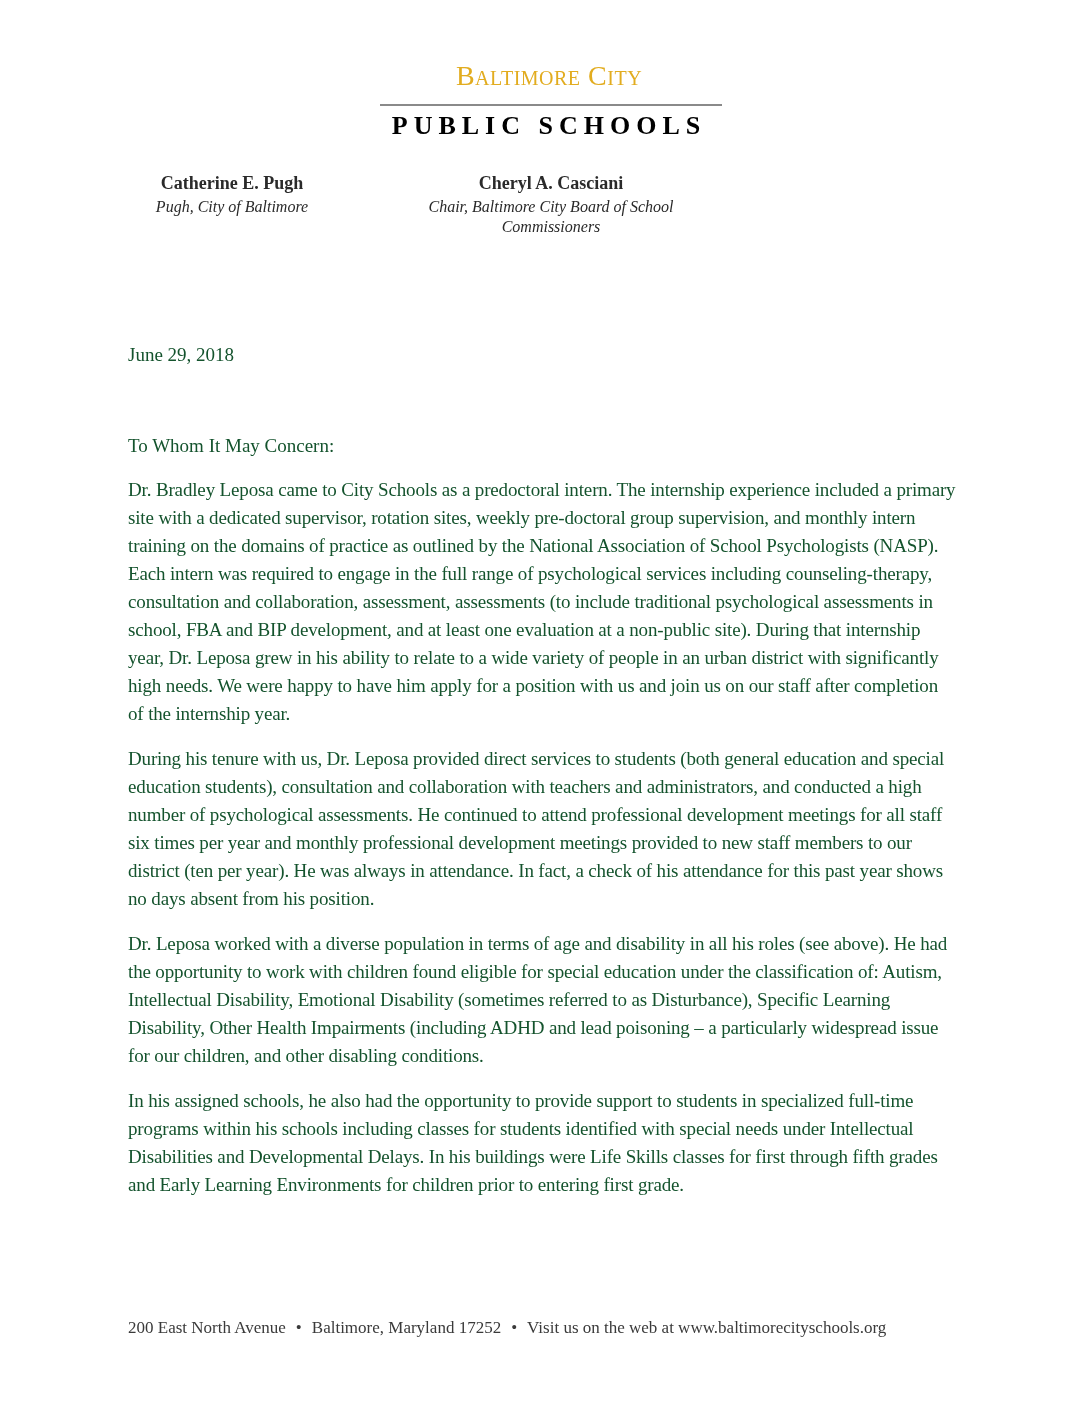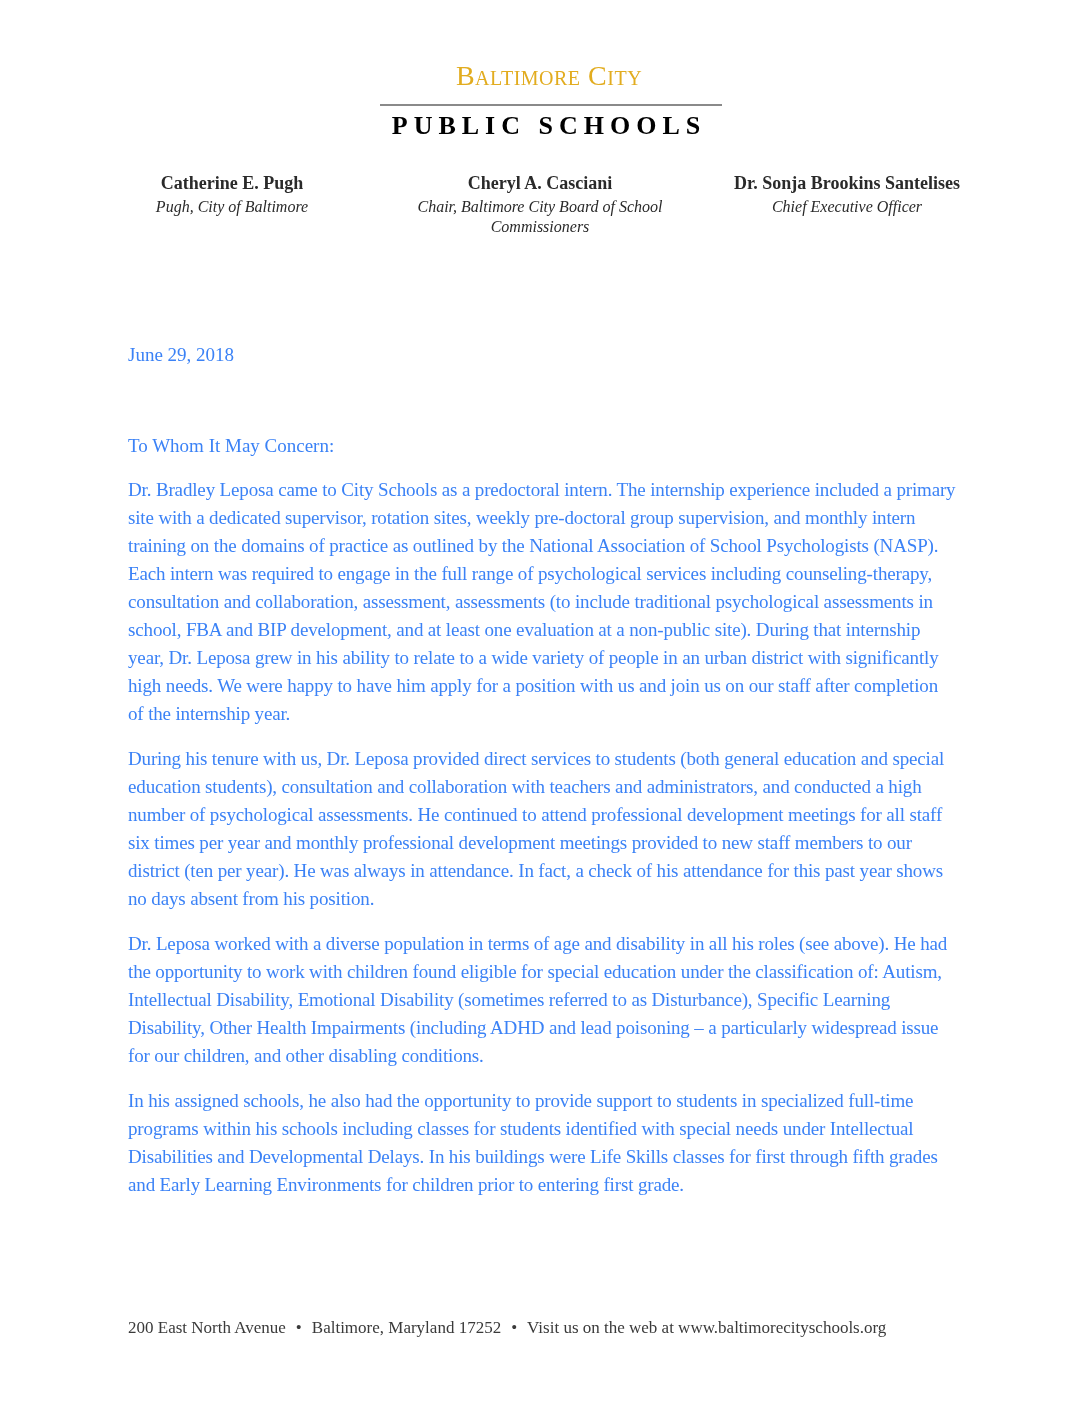--- a/index.html
+++ b/index.html
@@ -77,32 +77,32 @@
       line-height: 22px;
       white-space: nowrap;
     }
     .official .title {
       font-style: italic;
       font-size: 16px;
       line-height: 20px;
       margin-top: 3px;
     }
     .official-1 { left: 102px; width: 260px; }
-    .official-2 { left: 405px; width: 270px; }
+    .official-2 { left: 416px; width: 270px; }
     .official-3 { left: 697px; width: 300px; }
 
     .letter {
       position: absolute;
       left: 128px;
       top: 341px;
       width: 830px;
       font-family: "Liberation Serif", "DejaVu Serif", serif;
       font-size: 19px;
       line-height: 28px;
-      color: #3b82f6;
+      color: #14532d;
     }
     .letter .date {
       margin: 0;
       height: 28px;
     }
     .letter .salutation {
       margin: 0;
       position: absolute;
       top: 91px;
       left: 0;
@@ -144,24 +144,20 @@
 
 <div class="officials">
   <div class="official official-1">
     <div class="name">Catherine E. Pugh</div>
     <div class="title">Pugh, City of Baltimore</div>
   </div>
   <div class="official official-2">
     <div class="name">Cheryl A. Casciani</div>
     <div class="title">Chair, Baltimore City Board of School Commissioners</div>
   </div>
-  <div class="official official-3">
-    <div class="name">Dr. Sonja Brookins Santelises</div>
-    <div class="title">Chief Executive Officer</div>
-  </div>
 </div>
 
 <div class="letter">
   <p class="date">June 29, 2018</p>
   <p class="salutation">To Whom It May Concern:</p>
   <div class="paragraphs">
     <p class="body">Dr. Bradley Leposa came to City Schools as a predoctoral intern.  The internship experience included a primary site with a dedicated supervisor, rotation sites, weekly pre-doctoral group supervision, and monthly intern training on the domains of practice as outlined by the National Association of School Psychologists (NASP).  Each intern was required to engage in the full range of psychological services including counseling-therapy, consultation and collaboration, assessment, assessments (to include traditional psychological assessments in school, FBA and BIP development, and at least one evaluation at a non-public site).  During that internship year, Dr. Leposa grew in his ability to relate to a wide variety of people in an urban district with significantly high needs.  We were happy to have him apply for a position with us and join us on our staff after completion of the internship year.</p>
     <p class="body">During his tenure with us, Dr. Leposa provided direct services to students (both general education and special education students), consultation and collaboration with teachers and administrators, and conducted a high number of psychological assessments. He continued to attend professional development meetings for all staff six times per year and monthly professional development meetings provided to new staff members to our district (ten per year). He was always in attendance.  In fact, a check of his attendance for this past year shows no days absent from his position.</p>
     <p class="body">Dr. Leposa worked with a diverse population in terms of age and disability in all his roles (see above). He had the opportunity to work with children found eligible for special education under the classification of: Autism, Intellectual Disability, Emotional Disability (sometimes referred to as Disturbance), Specific Learning Disability, Other Health Impairments (including ADHD and lead poisoning – a particularly widespread issue for our children, and other disabling conditions.</p>
     <p class="body">In his assigned schools, he also had the opportunity to provide support to students in specialized full-time programs within his schools including classes for students identified with special needs under Intellectual Disabilities and Developmental Delays.  In his buildings were Life Skills classes for first through fifth grades and Early Learning Environments for children prior to entering first grade.</p>

